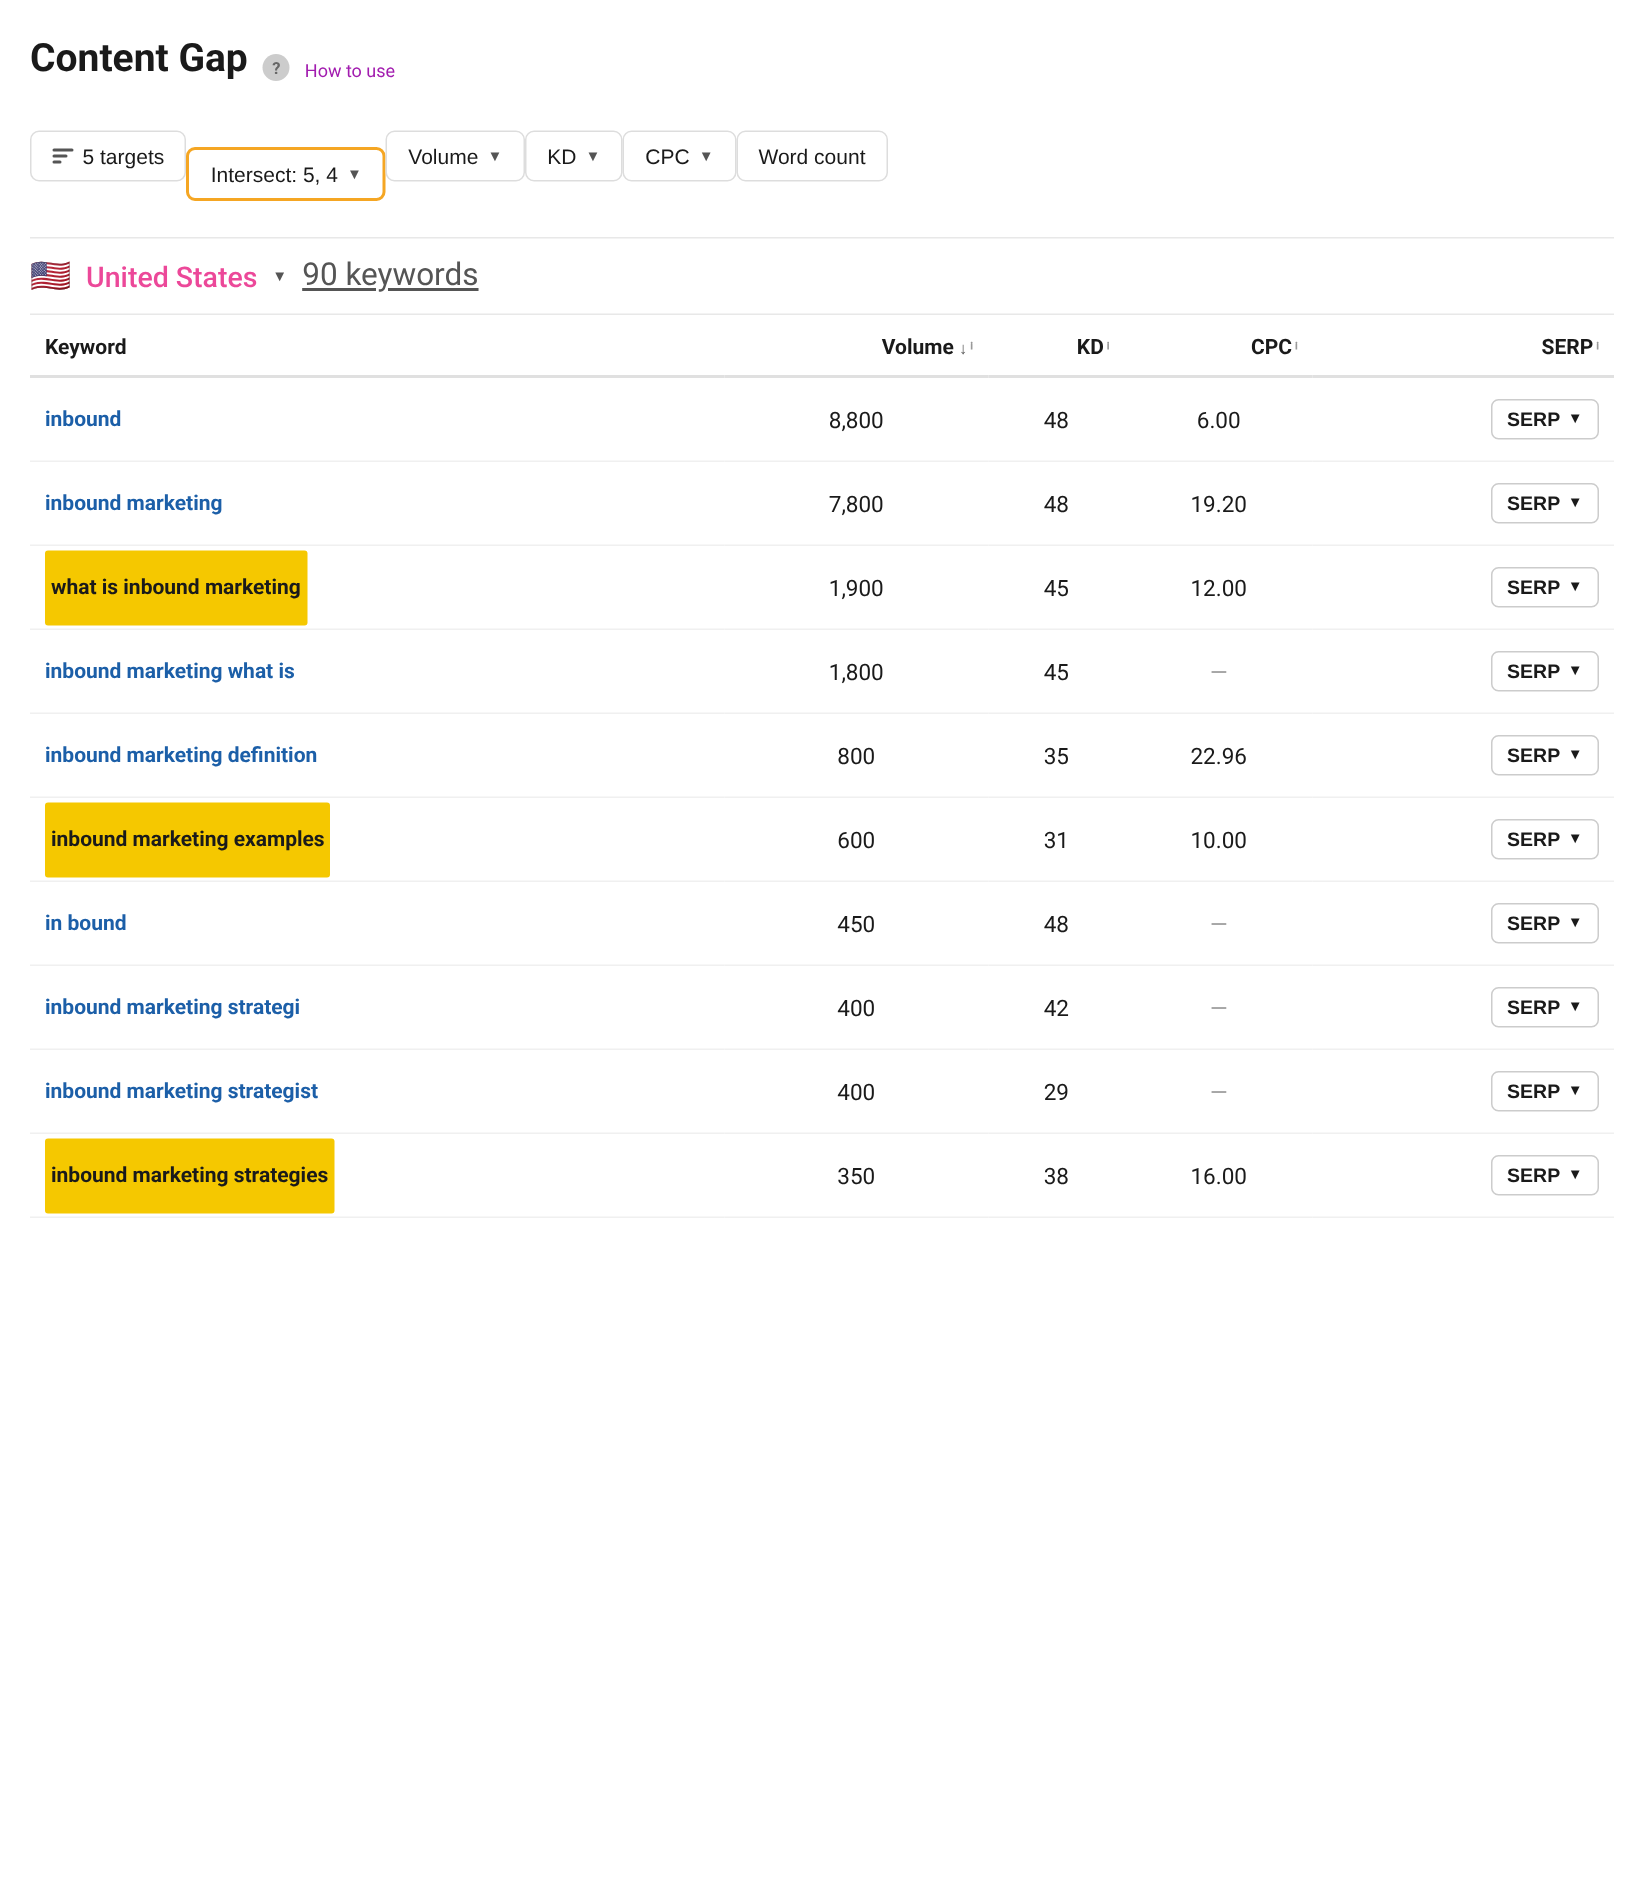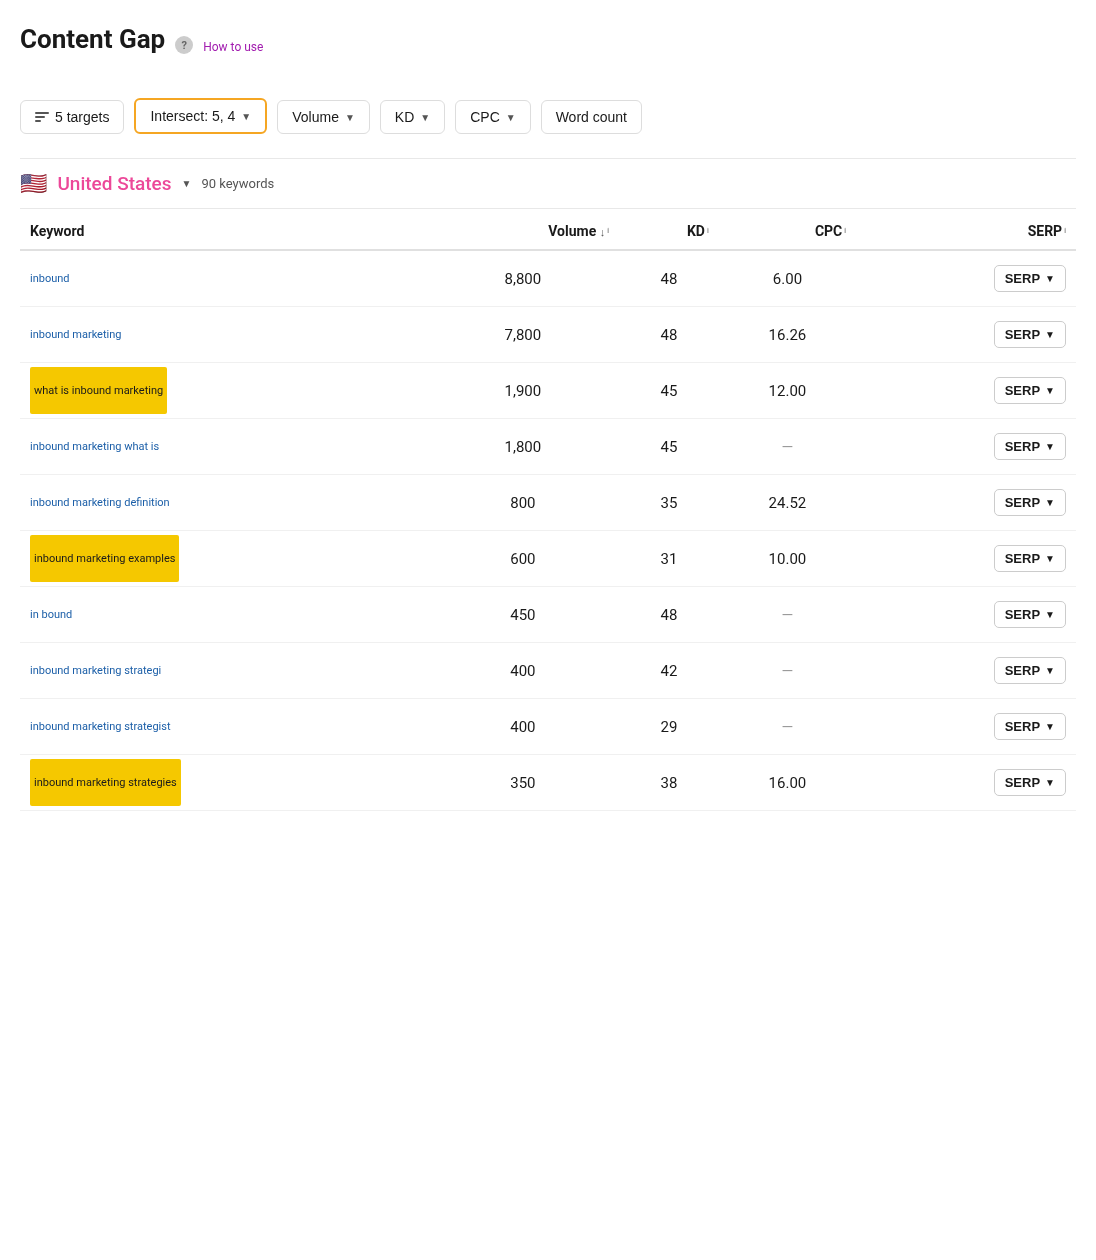--- a/index.html
+++ b/index.html
@@ -39,22 +39,21 @@
       font-weight: bold;
     }
     .how-to-use-link {
       color: #a21caf;
       font-size: 12px;
       text-decoration: none;
       cursor: pointer;
     }
     .toolbar {
       display: flex;
-      align-items: flex-end;
-      gap: 10px;
+      align-items: center;
       margin-bottom: 24px;
       flex-wrap: wrap;
     }
     .toolbar-btn {
       display: inline-flex;
       align-items: center;
       gap: 6px;
       padding: 8px 14px;
       border: 1.5px solid #ddd;
       border-radius: 6px;
@@ -108,21 +107,22 @@
       font-size: 19px;
       color: #ec4899;
       font-weight: 500;
     }
     .chevron-small {
       font-size: 10px;
       color: #555;
     }
     .keyword-count {
       color: #555;
-      font-size: 13px;
+      font-size: 21px;
+      text-decoration: underline;
     }
 
     .table-wrapper {
       width: 100%;
       margin-top: 0;
     }
     table {
       width: 100%;
       border-collapse: collapse;
     }
@@ -152,21 +152,22 @@
     tbody tr {
       border-bottom: 1px solid #f0f0f0;
     }
     td {
       padding: 14px 10px;
       font-size: 15px;
     }
     td.keyword-cell {
       color: #1c5fa8;
       cursor: pointer;
-      font-size: 11px;
+      font-size: 14px;
+      font-weight: bold;
     }
     td.number-cell {
       text-align: center;
       color: #1a1a1a;
     }
     td.serp-cell {
       text-align: right;
     }
     .highlighted-keyword {
       background: #f5c800;
@@ -276,21 +277,21 @@
             <td class="number-cell">6.00</td>
             <td class="serp-cell"><button class="serp-btn">
                 <span>SERP</span> 
                 <span class="chevron">▼</span>
               </button></td>
           </tr>
           <tr>
             <td class="keyword-cell">inbound marketing</td>
             <td class="number-cell">7,800</td>
             <td class="number-cell">48</td>
-            <td class="number-cell">16.26</td>
+            <td class="number-cell">19.20</td>
             <td class="serp-cell"><button class="serp-btn">
                 <span>SERP</span> 
                 <span class="chevron">▼</span>
               </button></td>
           </tr>
           <tr>
             <td class="keyword-cell"><span class="highlighted-keyword">what is inbound marketing</span></td>
             <td class="number-cell">1,900</td>
             <td class="number-cell">45</td>
             <td class="number-cell">12.00</td>
@@ -306,21 +307,21 @@
             <td class="number-cell"><span class="dash">—</span></td>
             <td class="serp-cell"><button class="serp-btn">
                 <span>SERP</span> 
                 <span class="chevron">▼</span>
               </button></td>
           </tr>
           <tr>
             <td class="keyword-cell">inbound marketing definition</td>
             <td class="number-cell">800</td>
             <td class="number-cell">35</td>
-            <td class="number-cell">24.52</td>
+            <td class="number-cell">22.96</td>
             <td class="serp-cell"><button class="serp-btn">
                 <span>SERP</span> 
                 <span class="chevron">▼</span>
               </button></td>
           </tr>
           <tr>
             <td class="keyword-cell"><span class="highlighted-keyword">inbound marketing examples</span></td>
             <td class="number-cell">600</td>
             <td class="number-cell">31</td>
             <td class="number-cell">10.00</td>

